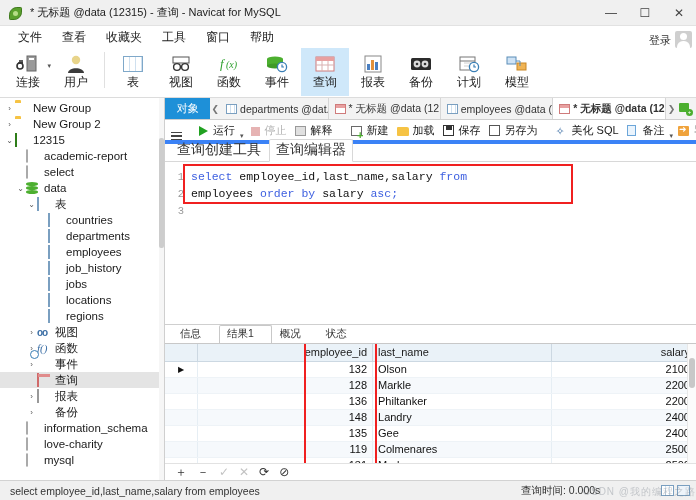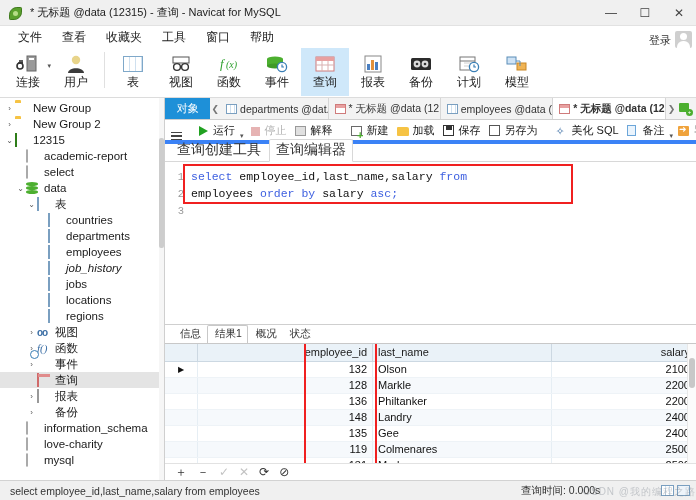--- a/index.html
+++ b/index.html
@@ -185,21 +185,21 @@
   .plain { color: #111; }
   .redbox {
     position: absolute; left: 18px; top: 2px; width: 390px; height: 40px;
     border: 2px solid #f02020; pointer-events: none;
   }
 
   
   .results { flex: 1; display: flex; flex-direction: column; min-height: 0; border-top: 1px solid #cfcfcf; }
   .res-tabs { height: 18px; display: flex; align-items: flex-end; gap: 1px; padding-left: 8px;
      background: #fff; flex: none; }
-  .rtab { font-size: 10.5px; padding: 1px 5px 2px 7px; color: #333; }
+  .rtab { font-size: 10.5px; padding: 1px 17px 2px 7px; color: #333; }
   .rtab.active { background: #ffffff; border: 1px solid #c8c8c8; border-bottom-color: #fff; margin-bottom:-1px; border-radius:2px 2px 0 0;}
 
   .grid-wrap { flex: 1; position: relative; overflow: hidden; border-top: 1px solid #c8c8c8; background:#fff;}
   table.grid { border-collapse: collapse; font-size: 11px; width: 100%; }
   table.grid th {
     background: #eaf2f8; border-right: 1px solid #ccd8e2; border-bottom: 1px solid #ccd8e2;
     font-weight: normal; text-align: left; padding: 2px 5px; height: 17px; color: #1a1a1a;
   }
   table.grid td {
     border-right: 1px solid #e6eef4; border-bottom: 1px solid #eef3f7;
@@ -432,21 +432,21 @@
           <div class="tree-row" style="padding-left: 37px;">
             <span class="tw"></span>
             <span class="tico"><span class="tbl-ico"></span></span>
             <span class="tlabel">departments</span>
           </div>
           <div class="tree-row" style="padding-left: 37px;">
             <span class="tw"></span>
             <span class="tico"><span class="tbl-ico"></span></span>
             <span class="tlabel">employees</span>
           </div>
-          <div class="tree-row" style="padding-left: 37px; font-style: italic;">
+          <div class="tree-row" style="padding-left: 37px;">
             <span class="tw"></span>
             <span class="tico"><span class="tbl-ico"></span></span>
             <span class="tlabel">job_history</span>
           </div>
           <div class="tree-row" style="padding-left: 37px;">
             <span class="tw"></span>
             <span class="tico"><span class="tbl-ico"></span></span>
             <span class="tlabel">jobs</span>
           </div>
           <div class="tree-row" style="padding-left: 37px;">

